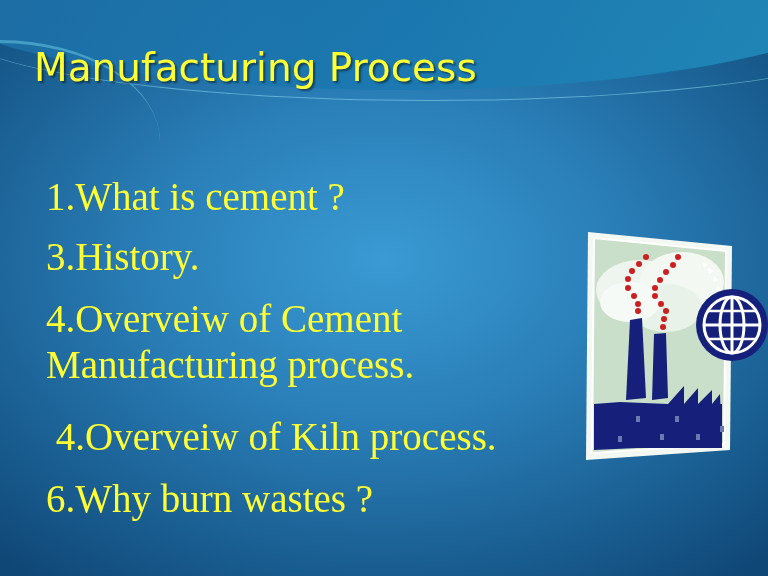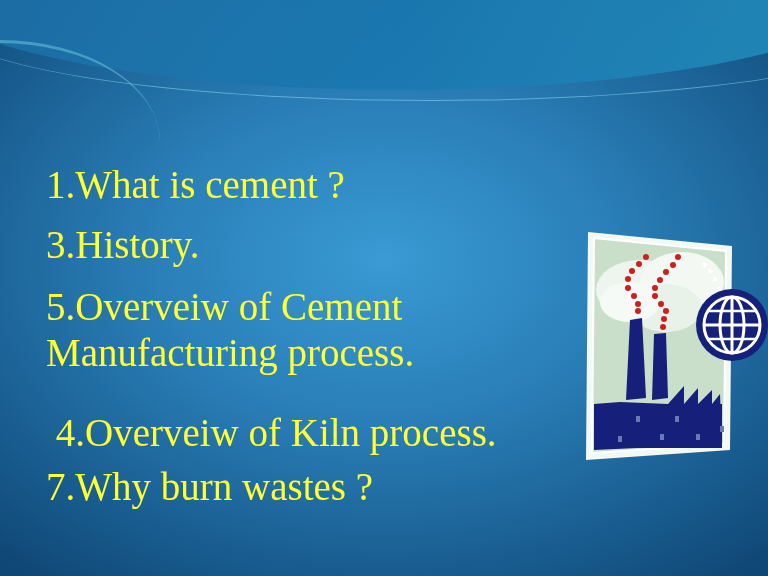--- a/index.html
+++ b/index.html
@@ -26,40 +26,41 @@
   }
   .title {
     position: absolute; left: 34px; top: 38px;
     font-family: "DejaVu Sans", sans-serif;
     font-size: 39px; line-height: 60px; color: #ffff33;
     text-shadow: 2px 2px 2px rgba(0,0,0,0.45);
     letter-spacing: 0px;
   }
   .title div { white-space: nowrap; }
   .agenda { position: absolute; left: 46px; top: 160px; color: #ffff33; font-size: 39px; }
-  .agenda .item { position: absolute; white-space: nowrap; line-height: 50px; }
+  .agenda .item { position: absolute; white-space: nowrap; line-height: 50px; margin-top: 12px; }
   .clipart { position: absolute; left: 580px; top: 208px; width: 190px; height: 260px; }
 </style>
 </head>
 <body>
 
 <div class="swoosh-top"></div>
 <div class="swoosh-line"></div>
 <div class="swoosh-left"></div>
 
 <div class="title">
+  <div>Manufacturing Process</div>
 </div>
 
 <div class="agenda">
   <div class="item" style="top:0px">1.What is cement ?</div>
   <div class="item" style="top:60px">3.History.</div>
-  <div class="item" style="top:122px">5.Overveiw of Cement</div>
+  <div class="item" style="top:122px">4.Overveiw of Cement</div>
   <div class="item" style="top:168px">Manufacturing process.</div>
-  <div class="item" style="top:248px; white-space:pre"> 4.Overveiw of Kiln process.</div>
-  <div class="item" style="top:302px">7.Why burn wastes ?</div>
+  <div class="item" style="top:240px; white-space:pre"> 4.Overveiw of Kiln process.</div>
+  <div class="item" style="top:302px">6.Why burn wastes ?</div>
 </div>
 
 <div class="clipart">
   <svg width="190" height="260" viewBox="0 0 190 260">
     <polygon points="8,24 152,38 150,242 6,252" fill="#f4f8f2"></polygon>
     <polygon points="14,30 146,43 144,236 12,245" fill="#c9dfc9" stroke="#ffffff" stroke-width="2"></polygon>
     <ellipse cx="60" cy="82" rx="44" ry="30" fill="#eef5ee"></ellipse>
     <ellipse cx="102" cy="74" rx="42" ry="30" fill="#f3f8f3"></ellipse>
     <ellipse cx="86" cy="100" rx="36" ry="24" fill="#e8f2e8"></ellipse>
     <ellipse cx="50" cy="94" rx="30" ry="20" fill="#f6faf6"></ellipse>

